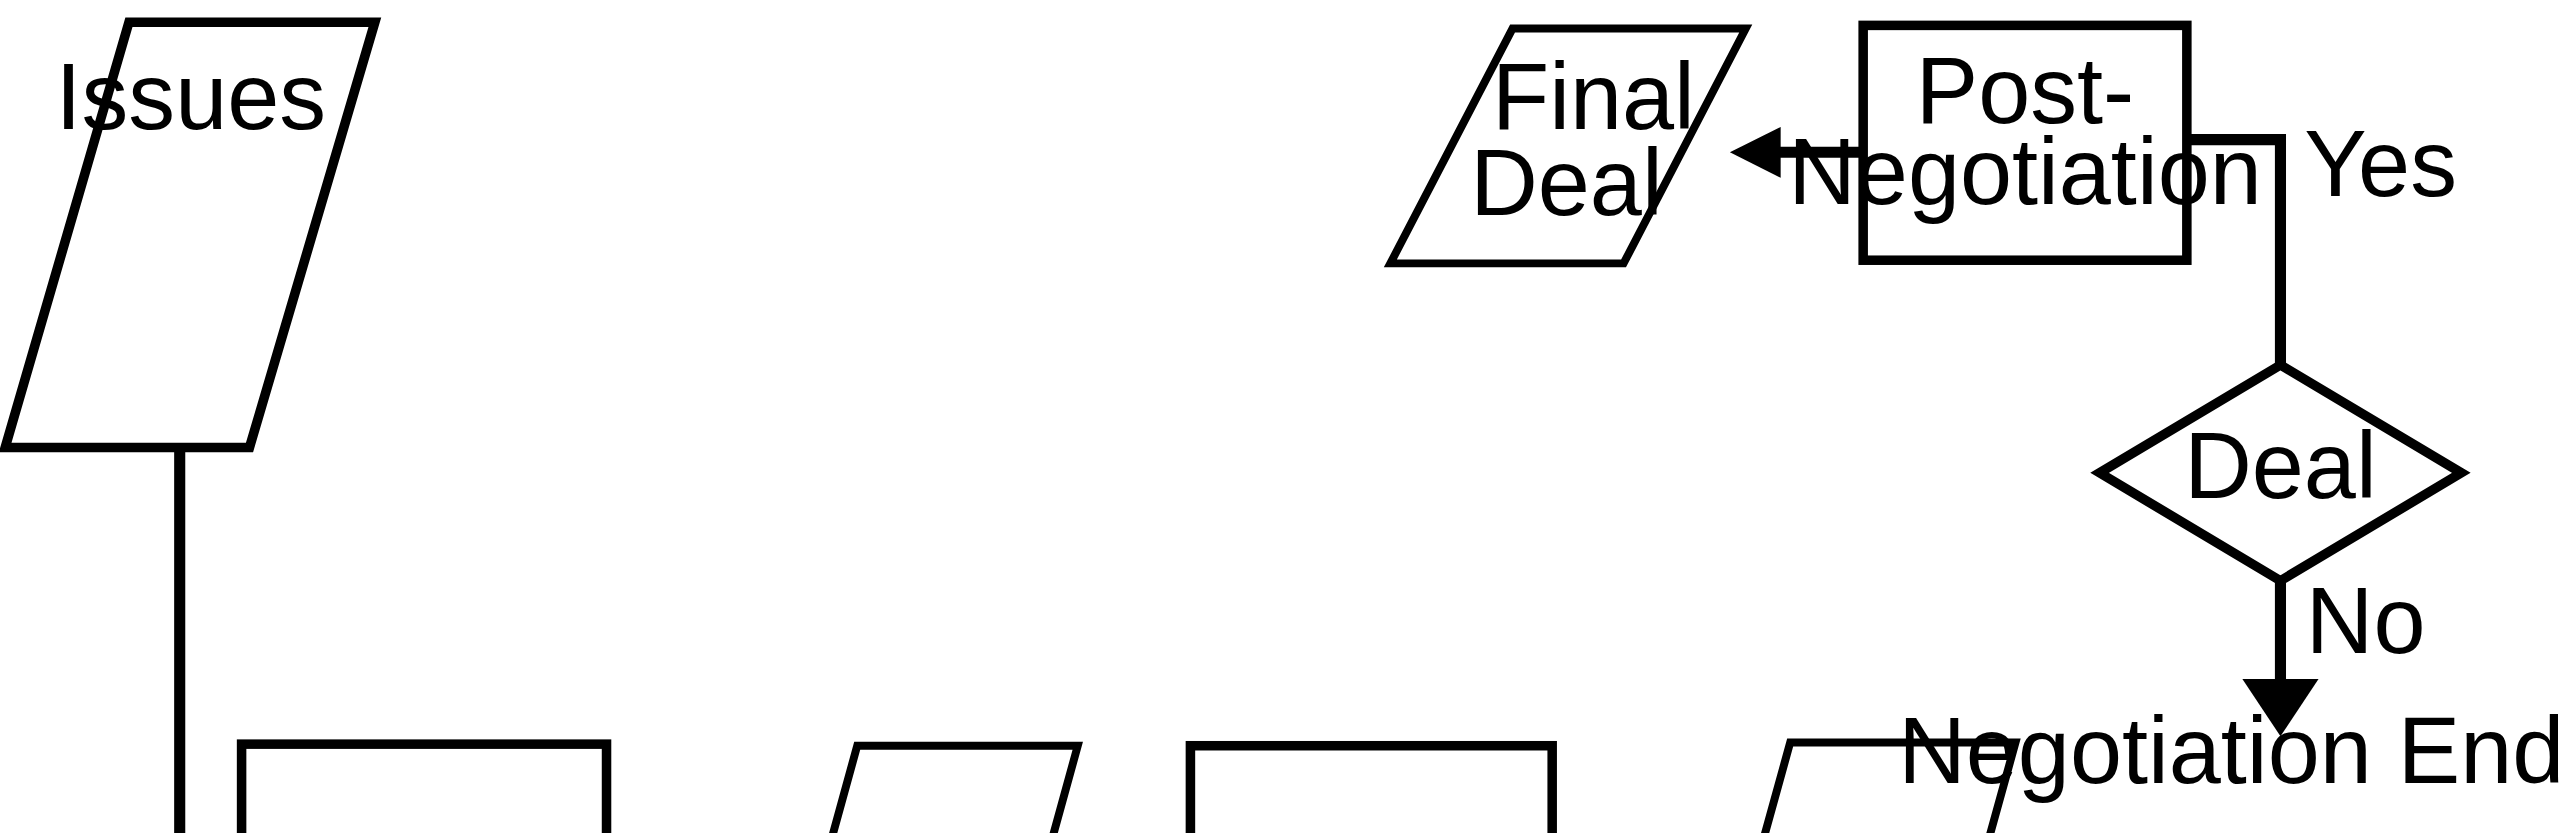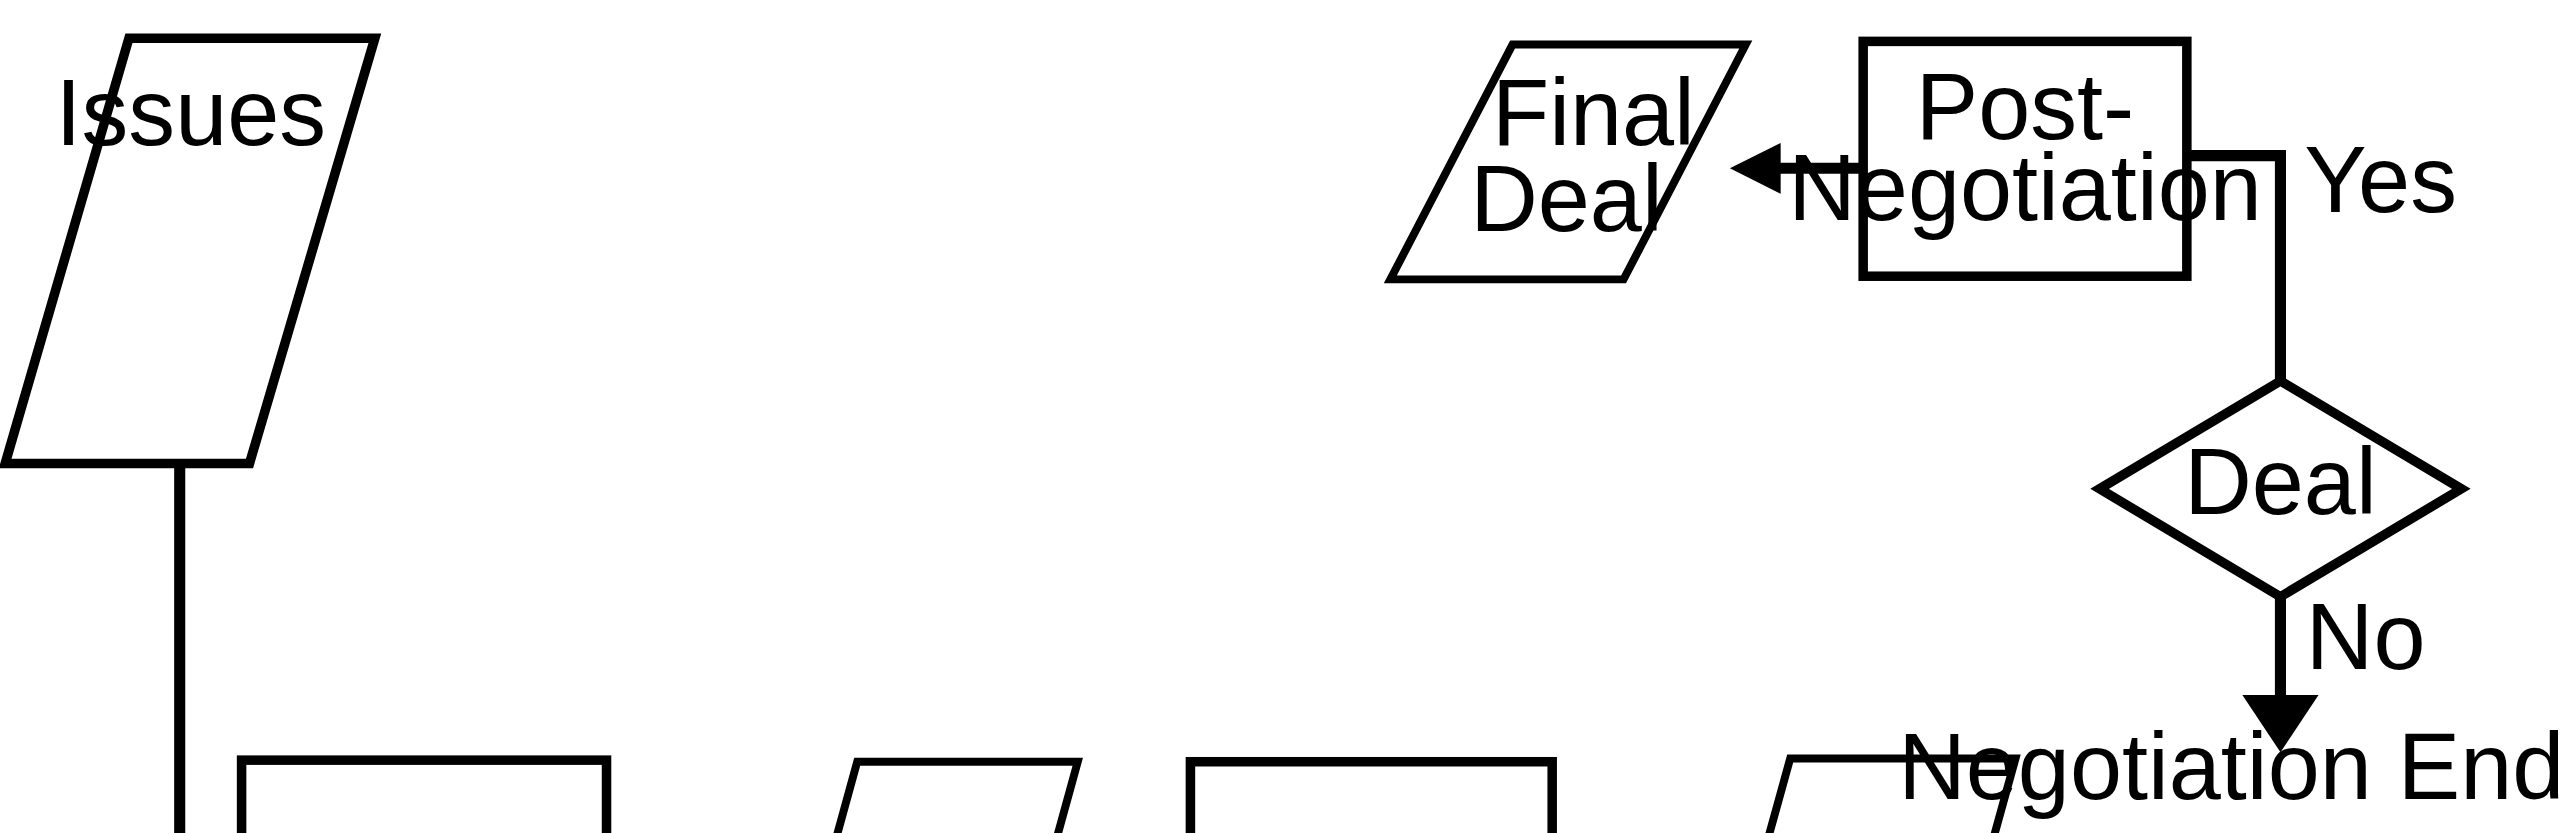--- a/index.html
+++ b/index.html
@@ -10,21 +10,20 @@
   body {
     width: 2576px;
     height: 833px;
     overflow: hidden;
     font-family: "Liberation Sans", sans-serif;
   }
   #flow-root {
     position: relative;
     width: 2576px;
     height: 692px;
-    margin-top: 16px;
   }
   svg#flow-svg {
     display: block;
     width: 2576px;
     height: 833px;
   }
   .shape-outline {
     fill: #ffffff;
     stroke: #000000;
     stroke-width: 6;

